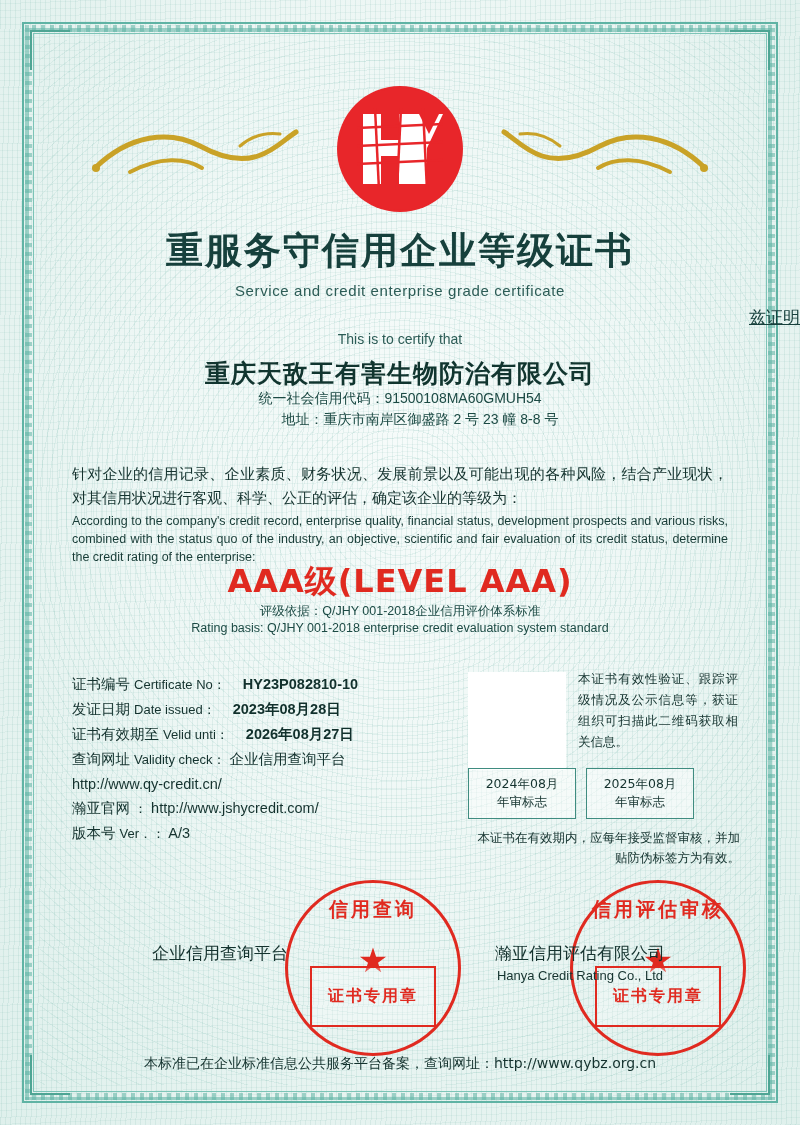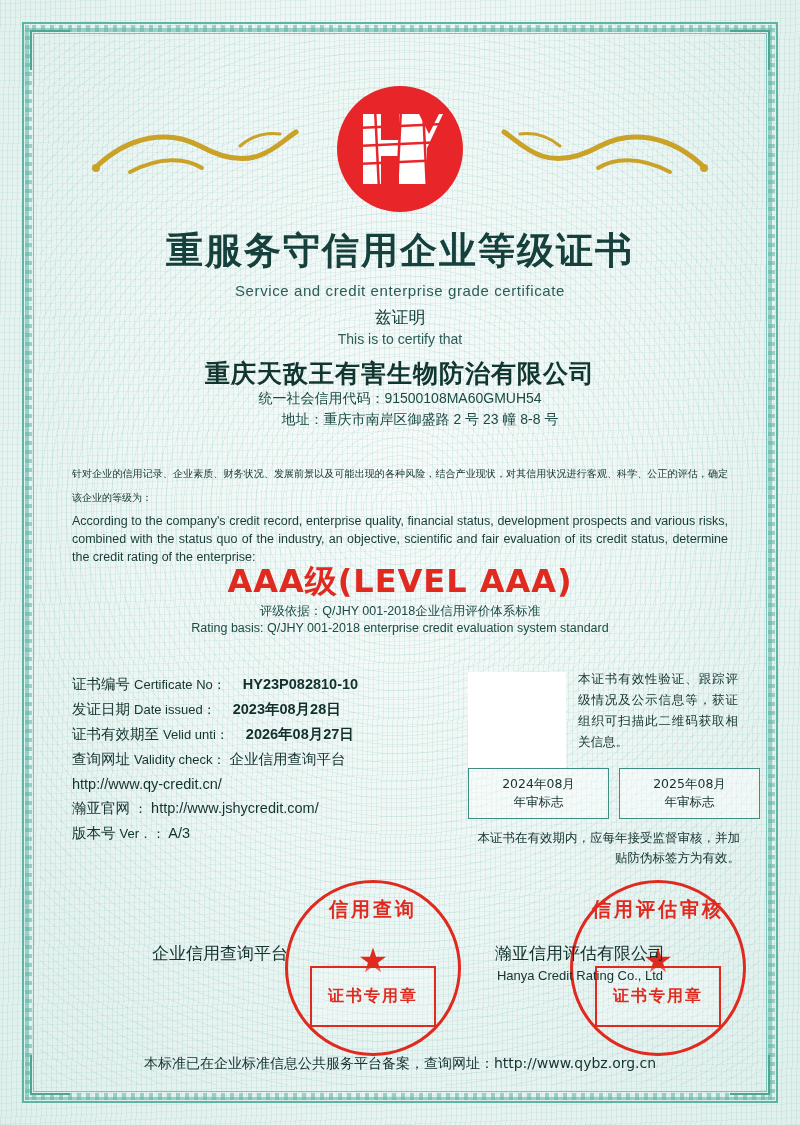--- a/index.html
+++ b/index.html
@@ -82,22 +82,22 @@
   .title-cn{
     position:absolute;top:226px;left:0;right:0;text-align:center;
     font-size:37px;font-weight:bold;color:#16403c;letter-spacing:2px;
     font-family:"DejaVu Sans", sans-serif;
   }
   .title-en{
     position:absolute;top:282px;left:0;right:0;text-align:center;
     font-size:15px;color:#2c5c56;letter-spacing:.6px;
   }
   .certify-cn{
-    position:absolute;top:306px;left:0;right:0;text-align:center;
-    font-size:17px;color:#16403c;font-family:"DejaVu Sans", sans-serif;
+    position:absolute;top:306px;left:0;right:0;text-align:right;
+    font-size:17px;color:#16403c;font-family:"DejaVu Sans", sans-serif;text-decoration:underline;
   }
   .certify-en{
     position:absolute;top:331px;left:0;right:0;text-align:center;
     font-size:14px;color:#2c5c56;
   }
   .company{
     position:absolute;top:357px;left:0;right:0;text-align:center;
     font-size:25px;font-weight:bold;color:#11352f;letter-spacing:1px;
     font-family:"DejaVu Sans", sans-serif;
   }
@@ -107,21 +107,21 @@
   }
   .addr{
     position:absolute;top:411px;left:0;right:0;text-align:center;
     font-size:14px;color:#1c4a44;padding-left:40px;
   }
   .para{
     position:absolute;top:462px;left:72px;right:72px;
     color:#14322e;
   }
   .para .cn{
-    font-size:10px;line-height:24px;text-align:justify;
+    font-size:15px;line-height:24px;text-align:justify;
     font-family:Liberation Sans, sans-serif;
   }
   .para .en{
     font-size:12.5px;line-height:18px;text-align:justify;margin-top:2px;color:#173b36;
   }
   .level{
     position:absolute;top:560px;left:0;right:0;text-align:center;
     font-size:32px;font-weight:bold;color:#e02a20;letter-spacing:1px;
     font-family:"DejaVu Sans", sans-serif;
   }
@@ -149,21 +149,21 @@
     position:absolute;top:672px;left:468px;width:92px;height:92px;
     background:#ffffff;padding:3px;
   }
   .qr canvas, .qr .qrgrid{display:block;}
   .right-note{
     position:absolute;top:668px;left:578px;width:160px;
     font-size:12.5px;line-height:21px;color:#14322e;text-align:justify;
     font-family:"DejaVu Sans", sans-serif;
   }
   .stamps-row{
-    position:absolute;top:768px;left:468px;width:292px;
+    position:absolute;top:768px;left:468px;width:226px;
     display:flex;gap:10px;
   }
   .stamp-box{
     flex:1;border:1px solid #3f8c80;background:rgba(255,255,255,0.45);
     text-align:center;padding:6px 2px 7px;
     font-size:12.5px;color:#14322e;line-height:18px;
     font-family:"DejaVu Sans", sans-serif;
   }
   .valid-note{
     position:absolute;top:828px;left:468px;width:272px;

